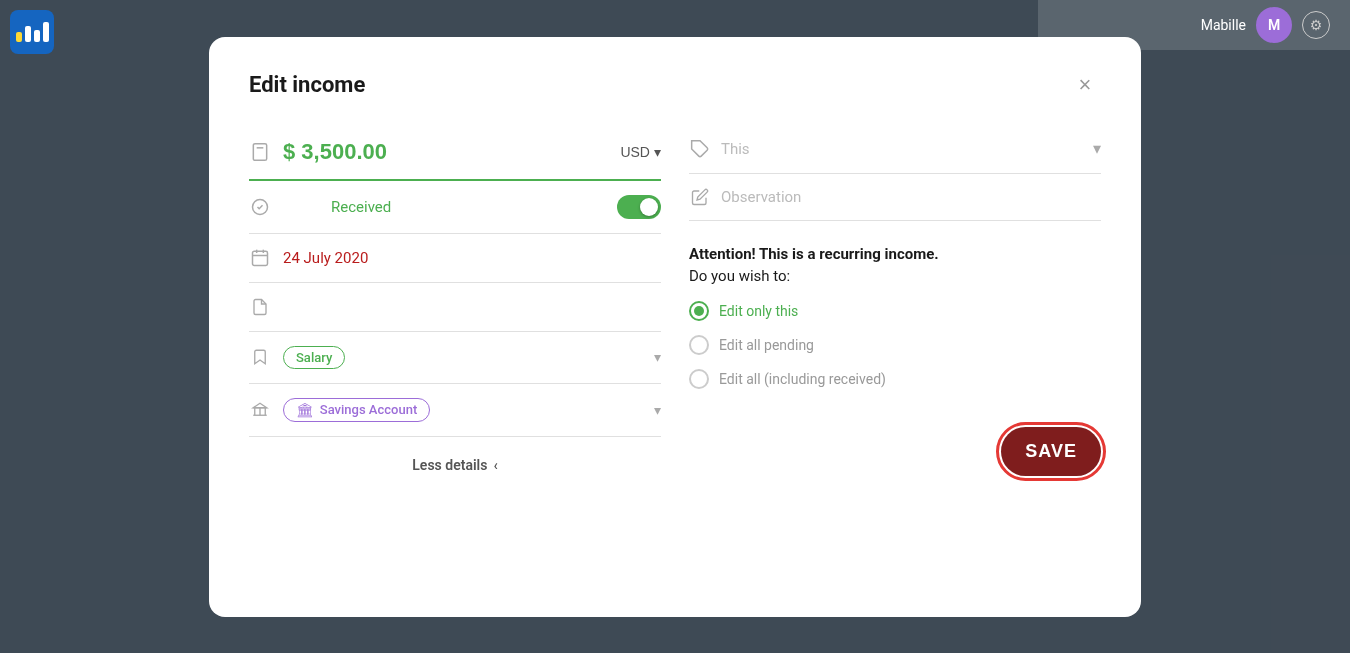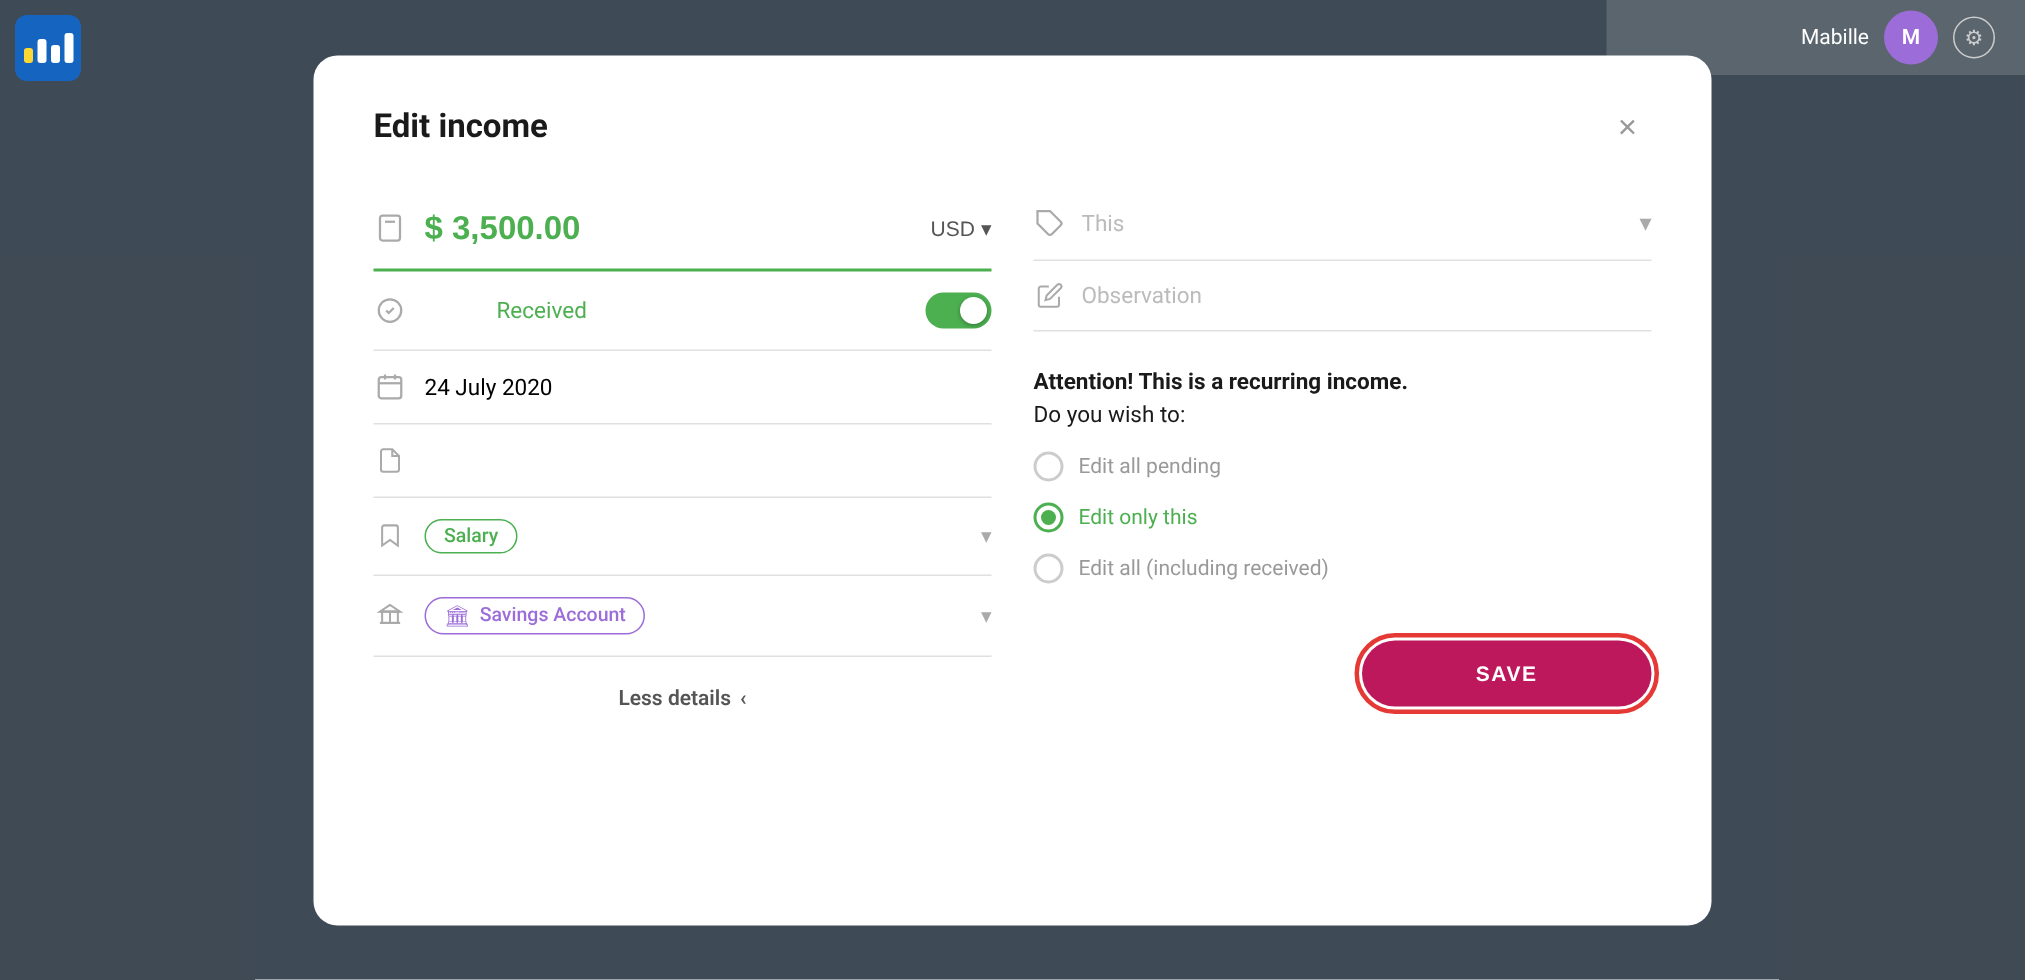--- a/index.html
+++ b/index.html
@@ -20,21 +20,21 @@
       position: absolute;
       inset: 0;
       background: rgba(0,0,0,0.3);
     }
 
     
     .topbar-hint {
       position: absolute;
       top: 0;
       right: 0;
-      width: 279px;
+      width: 312px;
       height: 50px;
       background: rgba(255,255,255,0.15);
       display: flex;
       align-items: center;
       justify-content: flex-end;
       padding-right: 20px;
       gap: 10px;
     }
 
     .topbar-user {
@@ -184,21 +184,21 @@
       right: 3px;
       width: 18px;
       height: 18px;
       background: #fff;
       border-radius: 50%;
       box-shadow: 0 1px 3px rgba(0,0,0,0.3);
     }
 
     .date-text, .description-text {
       flex: 1;
-      color: #000000;
+      color: #b91c1c;
       font-size: 15px;
     }
 
     
     .tag-chip {
       display: inline-flex;
       align-items: center;
       border: 1.5px solid #4caf50;
       border-radius: 20px;
       padding: 3px 12px;
@@ -320,26 +320,26 @@
     }
 
     
     .modal-footer {
       display: flex;
       justify-content: flex-end;
       margin-top: 24px;
     }
 
     .save-btn {
-      background: #be185d;
+      background: #7f1d1d;
       color: #fff;
       border: none;
       border-radius: 30px;
-      padding: 14px 76px;
-      font-size: 14px;
+      padding: 14px 24px;
+      font-size: 18px;
       font-weight: 700;
       letter-spacing: 1px;
       cursor: pointer;
       outline: 3px solid #e53935;
       outline-offset: 2px;
     }
 
     
     .app-logo {
       position: absolute;
@@ -516,27 +516,27 @@
             </svg>
           </span>
           <span class="observation-placeholder">Observation</span>
         </div>
 
         <div class="recurring-section">
           <p class="recurring-title">Attention! This is a recurring income.</p>
           <p class="recurring-subtitle">Do you wish to:</p>
 
           <div class="radio-option">
+            <div class="radio-circle selected"></div>
+            <span class="radio-label">Edit only this</span>
+          </div>
+
+          <div class="radio-option">
             <div class="radio-circle unselected"></div>
             <span class="radio-label muted">Edit all pending</span>
-          </div>
-
-          <div class="radio-option">
-            <div class="radio-circle selected"></div>
-            <span class="radio-label">Edit only this</span>
           </div>
 
           <div class="radio-option">
             <div class="radio-circle unselected"></div>
             <span class="radio-label muted">Edit all (including received)</span>
           </div>
         </div>
 
         <div class="modal-footer">
           <button class="save-btn">SAVE</button>

